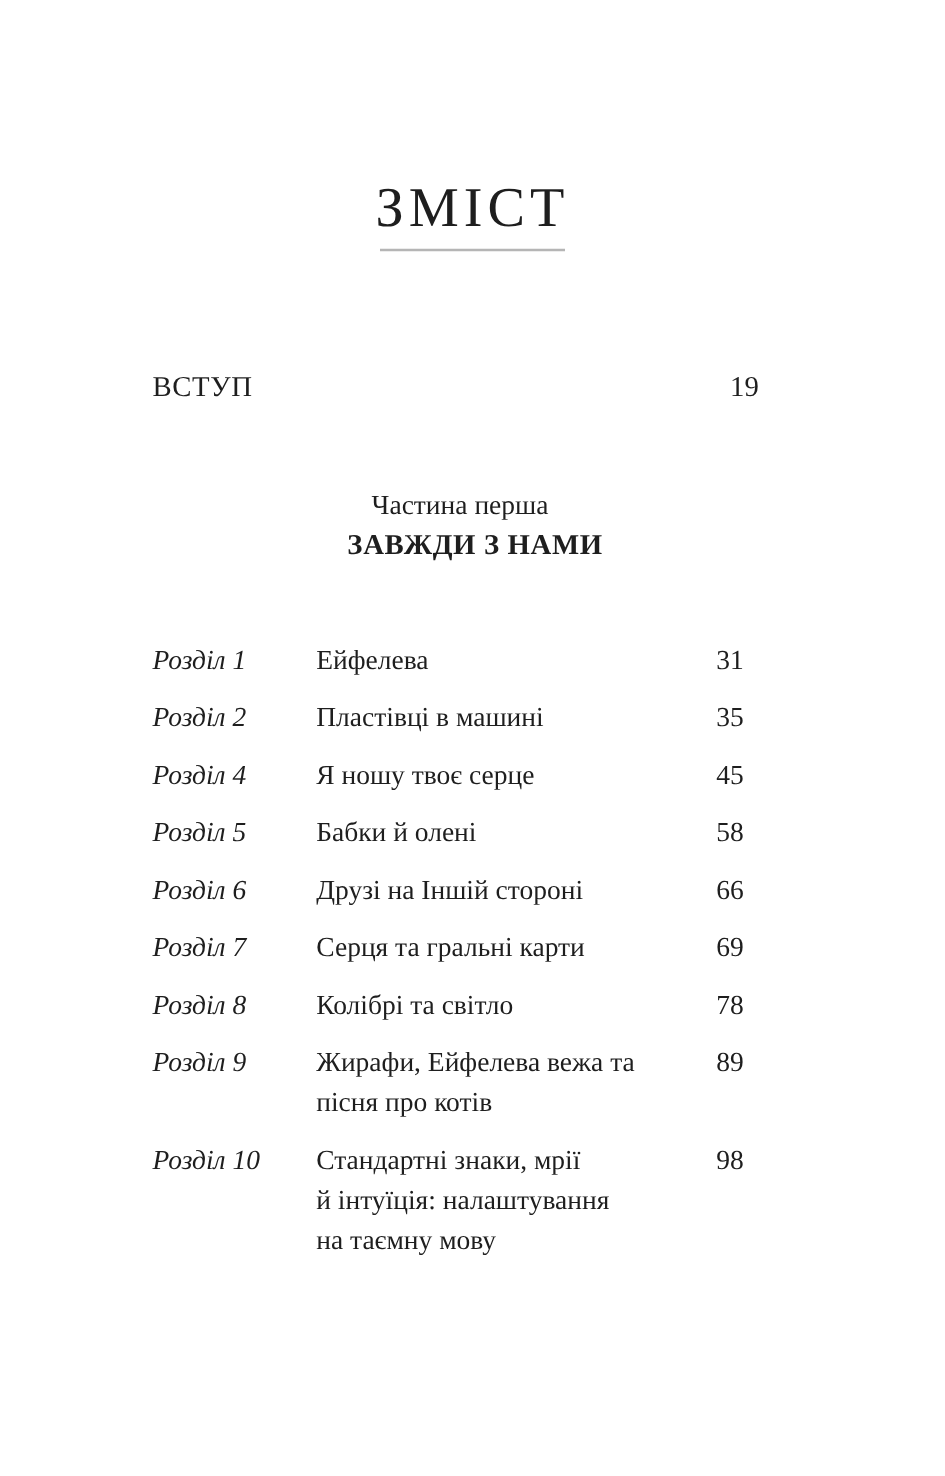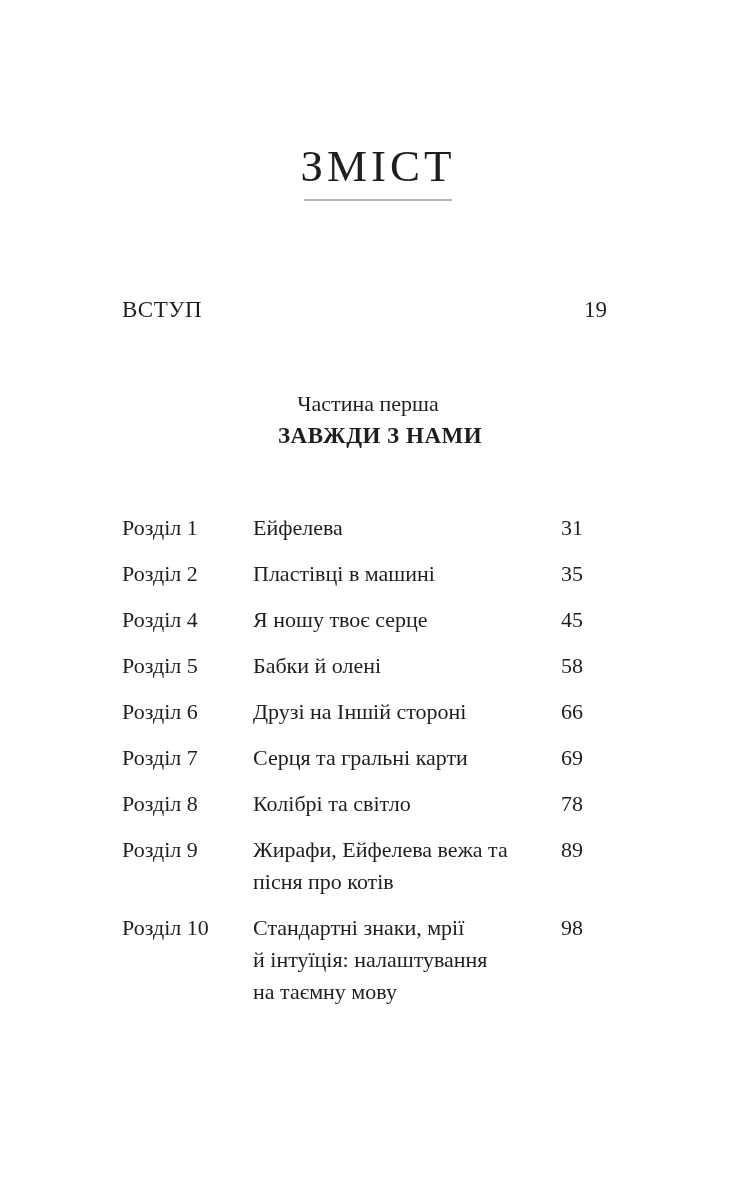--- a/index.html
+++ b/index.html
@@ -76,30 +76,31 @@
   .chapter-row {
     display: flex;
     align-items: flex-start;
     font-size: 22px;
     line-height: 32px;
     margin-bottom: 14px;
   }
   .ch-label {
     width: 131px;
     flex-shrink: 0;
+    font-style: italic;
   }
   .ch-title {
     flex: 1;
     white-space: pre-line;
     padding-right: 8px;
   }
   .ch-page {
     width: 46px;
     flex-shrink: 0;
-    text-align: left;
+    text-align: center;
   }
 </style>
 </head>
 <body>
 
 <div class="page">
 
   <h1 class="toc-title">ЗМІСТ</h1>
   <div class="title-rule"></div>
 

